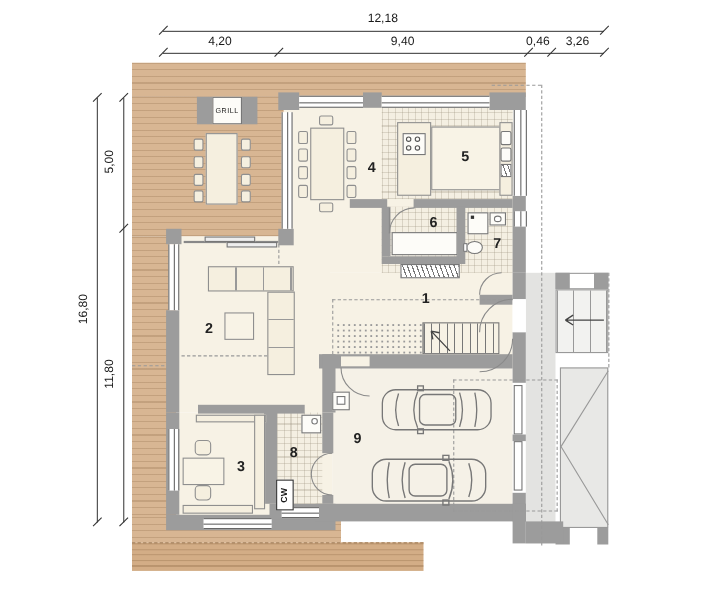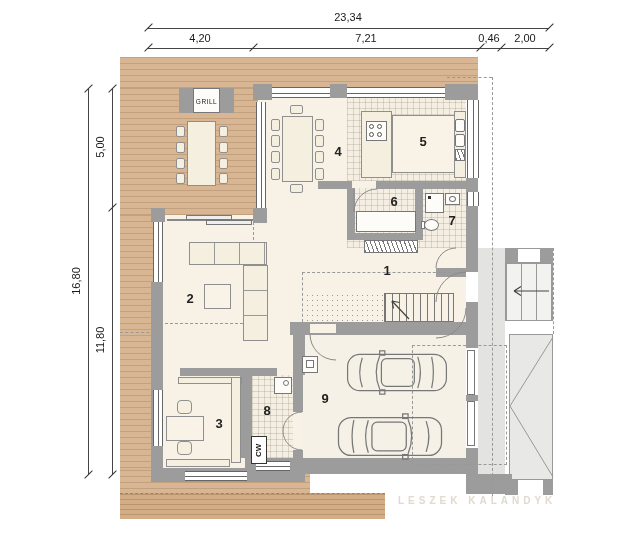--- a/index.html
+++ b/index.html
@@ -57,25 +57,25 @@
 
   <div class="dim-line-h" style="left:148px;top:28px;width:401px;height:1px;"></div>
   <div class="dim-line-h" style="left:148px;top:48px;width:401px;height:1px;"></div>
   <div class="tick" style="left:143px;top:27px;"></div>
   <div class="tick" style="left:544px;top:27px;"></div>
   <div class="tick" style="left:143px;top:47px;"></div>
   <div class="tick" style="left:248px;top:47px;"></div>
   <div class="tick" style="left:475px;top:47px;"></div>
   <div class="tick" style="left:496px;top:47px;"></div>
   <div class="tick" style="left:544px;top:47px;"></div>
-  <div class="dim-label" style="left:298px;top:11px;width:100px;">23,34</div>
+  <div class="dim-label" style="left:298px;top:11px;width:100px;">12,18</div>
   <div class="dim-label" style="left:170px;top:32px;width:60px;text-align:center;">4,20</div>
-  <div class="dim-label" style="left:336px;top:32px;width:60px;">7,21</div>
+  <div class="dim-label" style="left:336px;top:32px;width:60px;">9,40</div>
   <div class="dim-label" style="left:466px;top:32px;width:46px;">0,46</div>
-  <div class="dim-label" style="left:502px;top:32px;width:46px;">2,00</div>
+  <div class="dim-label" style="left:502px;top:32px;width:46px;">3,26</div>
 
   <div class="dim-line-v" style="left:88px;top:89px;width:1px;height:386px;"></div>
   <div class="dim-line-v" style="left:112px;top:89px;width:1px;height:386px;"></div>
   <div class="tick" style="left:83px;top:88px;"></div>
   <div class="tick" style="left:83px;top:474px;"></div>
   <div class="tick" style="left:107px;top:88px;"></div>
   <div class="tick" style="left:107px;top:207px;"></div>
   <div class="tick" style="left:107px;top:474px;"></div>
   <div class="dim-label-rot" style="left:56px;top:275px;width:40px;">16,80</div>
   <div class="dim-label-rot" style="left:80px;top:141px;width:40px;">5,00</div>
@@ -280,15 +280,14 @@
   <div class="room-label" style="left:211px;top:416px;">3</div>
   <div class="room-label" style="left:330px;top:144px;">4</div>
   <div class="room-label" style="left:415px;top:134px;">5</div>
   <div class="room-label" style="left:386px;top:194px;">6</div>
   <div class="room-label" style="left:444px;top:213px;">7</div>
   <div class="room-label" style="left:259px;top:403px;">8</div>
   <div class="room-label" style="left:317px;top:391px;">9</div>
 
   <div class="cw-box" style="left:251px;top:436px;width:16px;height:28px;">CW</div>
 
-  <div class="wm2" style="left:398px;top:495px;">LESZEK KALANDYK</div>
 
 </div>
 
 </body></html>

